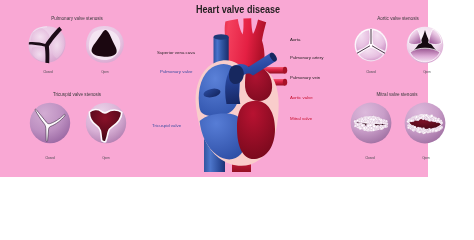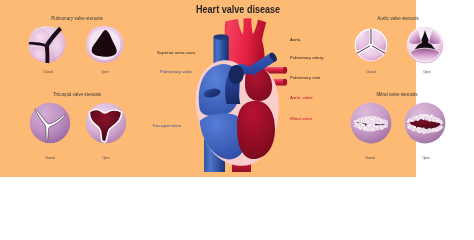--- a/index.html
+++ b/index.html
@@ -1,17 +1,17 @@
 <!DOCTYPE html>
 <html><head>
 <meta charset="utf-8">
 <style>
   html,body{margin:0;padding:0;}
   body{width:474px;height:177px;background:#ffffff;font-family:"Liberation Sans",sans-serif;overflow:hidden;}
-  #stage{position:relative;width:416px;height:177px;background:#fdba74;}
+  #stage{position:relative;width:416px;height:177px;background:#f9a8d4;padding-left:12px;}
   .abs{position:absolute;}
   .ttl{font-weight:bold;color:#231f20;font-size:10.3px;letter-spacing:0px;white-space:nowrap;transform:scaleX(0.88);transform-origin:left top;}
   .ptitle{font-size:4.55px;color:#3a3a3c;white-space:nowrap;text-align:center;}
   .cap{font-size:3.1px;color:#4a4a50;white-space:nowrap;text-align:center;}
   .lbl{font-size:4.4px;white-space:nowrap;}
 </style>
 </head>
 <body>
 
 <div id="stage">

